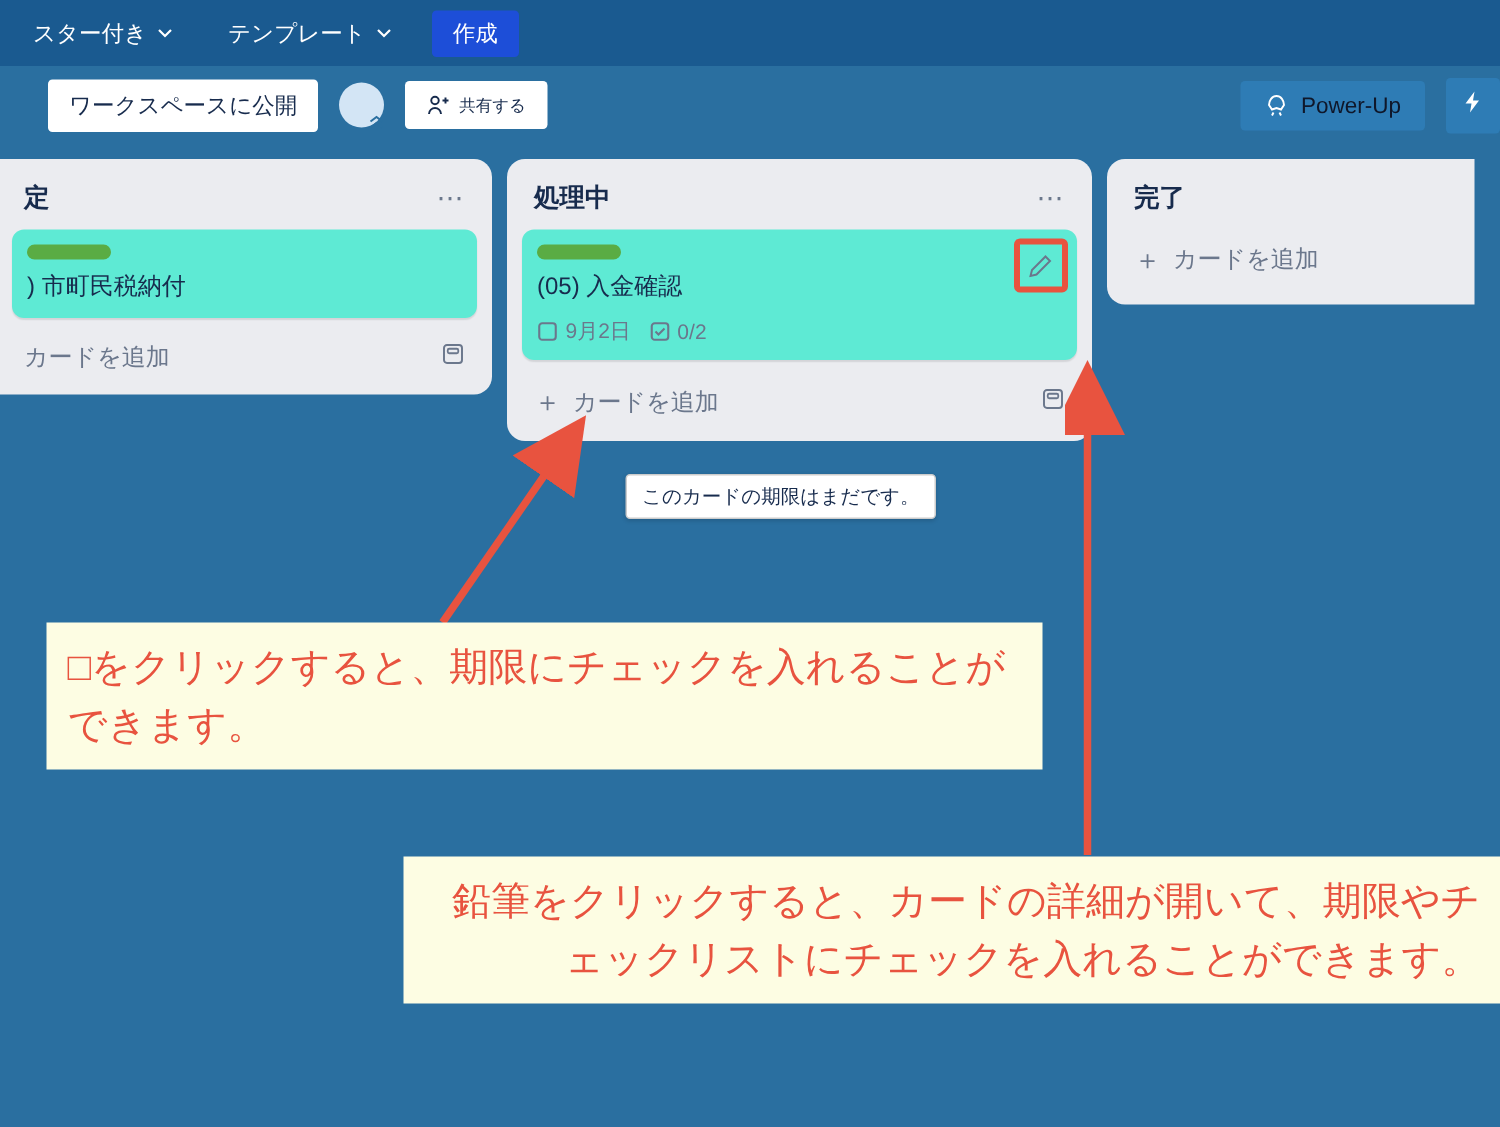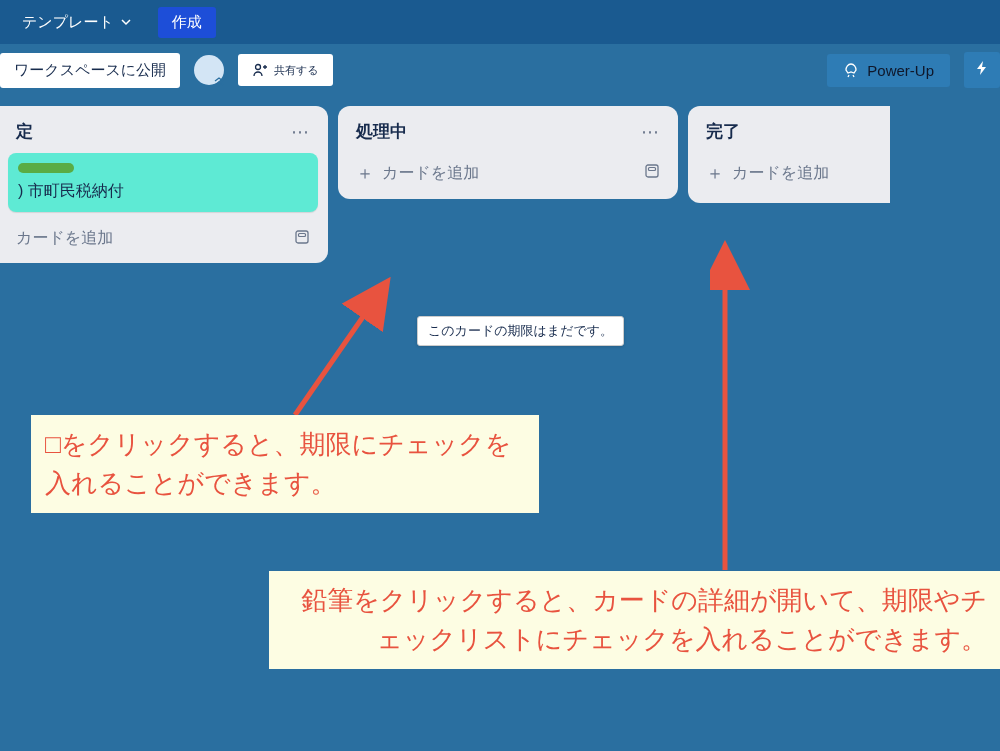--- a/index.html
+++ b/index.html
@@ -30,20 +30,21 @@
       font-size: 15px;
       cursor: pointer;
     }
     
     .board-header {
       height: 52px;
       display: flex;
       align-items: center;
       padding: 0 0 0 0;
       gap: 8px;
+      margin-left: 32px;
     }
     .visibility-btn {
       background: #fff;
       padding: 8px 14px;
       border-radius: 3px;
       font-size: 15px;
       color: #172b4d;
       display: flex;
       align-items: center;
       cursor: pointer;
@@ -103,21 +104,21 @@
     .board {
       display: flex;
       padding: 10px 0 0 0;
       gap: 10px;
       align-items: flex-start;
     }
     
     .list {
       background: #ebecf0;
       border-radius: 12px;
-      width: 340px;
+      width: 390px;
       padding: 10px 10px 14px 10px;
       flex-shrink: 0;
     }
     .list.cut-left {
       width: 330px;
       border-top-left-radius: 0;
       border-bottom-left-radius: 0;
       margin-left: -2px;
     }
     .list-header {
@@ -199,21 +200,21 @@
       gap: 8px;
       cursor: pointer;
     }
     .add-card-template {
       cursor: pointer;
     }
     
     .list-done {
       background: #ebecf0;
       border-radius: 12px;
-      width: 202px;
+      width: 245px;
       padding: 10px 10px 18px 10px;
       flex-shrink: 0;
       border-top-right-radius: 0;
       border-bottom-right-radius: 0;
     }
     
     .tooltip {
       position: absolute;
       background: #fff;
       border: 1px solid #ccc;
@@ -228,37 +229,43 @@
     }
     
     .annotation {
       position: absolute;
       background: #fdfde3;
       font-size: 26px;
       color: #e8533f;
       padding: 10px 14px;
       line-height: 1.5;
     }
-    .annotation-1 { left: 31px; top: 415px; width: 508px; }
+    .annotation-1 { left: 31px; top: 415px; width: 664px; }
     .annotation-2 { left: 269px; top: 571px; width: 732px; text-align: right; }
     
     .arrow {
       position: absolute;
       pointer-events: none;
     }
     
     svg.chevron { width: 12px; height: 12px; }
     svg.icon { width: 16px; height: 16px; }
     svg.icon-sm { width: 14px; height: 14px; }
   </style>
 </head>
 <body>
 
 <div class="top-nav">
   <div class="nav-item">
+    <span>スター付き</span>
+    <svg class="chevron" viewBox="0 0 12 12">
+        <path d="M2 4l4 4 4-4" stroke="#fff" stroke-width="1.5" fill="none"></path>
+      </svg>
+  </div>
+  <div class="nav-item">
     <span>テンプレート</span>
     <svg class="chevron" viewBox="0 0 12 12">
         <path d="M2 4l4 4 4-4" stroke="#fff" stroke-width="1.5" fill="none"></path>
       </svg>
   </div>
   <div class="nav-create">
     <span>作成</span>
   </div>
 </div>
 
@@ -313,20 +320,44 @@
             <rect x="4.5" y="4.5" width="7" height="3" rx="1" stroke="#6b778c" stroke-width="1.2" fill="none"></rect>
           </svg>
       </div>
     </div>
   </div>
 
   <div class="list">
     <div class="list-header">
       <div class="list-title">処理中</div>
       <div class="list-menu">⋯</div>
+    </div>
+    <div class="card">
+      <div class="card-label"></div>
+      <div class="card-title">(05) 入金確認</div>
+      <div class="card-badges">
+        <div class="badge">
+          <svg class="icon-sm" viewBox="0 0 14 14">
+              <rect x="1.5" y="1.5" width="11" height="11" rx="2" stroke="#6b778c" stroke-width="1.4" fill="none"></rect>
+            </svg>
+          <span>9月2日</span>
+        </div>
+        <div class="badge">
+          <svg class="icon-sm" viewBox="0 0 14 14">
+              <rect x="1.5" y="1.5" width="11" height="11" rx="2" stroke="#6b778c" stroke-width="1.4" fill="none"></rect>
+              <path d="M4 7l2 2 4-4" stroke="#6b778c" stroke-width="1.4" fill="none"></path>
+            </svg>
+          <span>0/2</span>
+        </div>
+      </div>
+      <div class="card-edit">
+        <svg class="icon" viewBox="0 0 16 16">
+            <path d="M11 2l3 3-9 9-4 1 1-4 9-9z" stroke="#6b778c" stroke-width="1.3" fill="none"></path>
+          </svg>
+      </div>
     </div>
     <div class="add-card">
       <div class="add-card-left">
         <span style="font-size:18px;">＋</span>
         <span>カードを追加</span>
       </div>
       <div class="add-card-template">
         <svg class="icon" viewBox="0 0 16 16">
             <rect x="2" y="2" width="12" height="12" rx="2" stroke="#6b778c" stroke-width="1.3" fill="none"></rect>
             <rect x="4.5" y="4.5" width="7" height="3" rx="1" stroke="#6b778c" stroke-width="1.2" fill="none"></rect>

